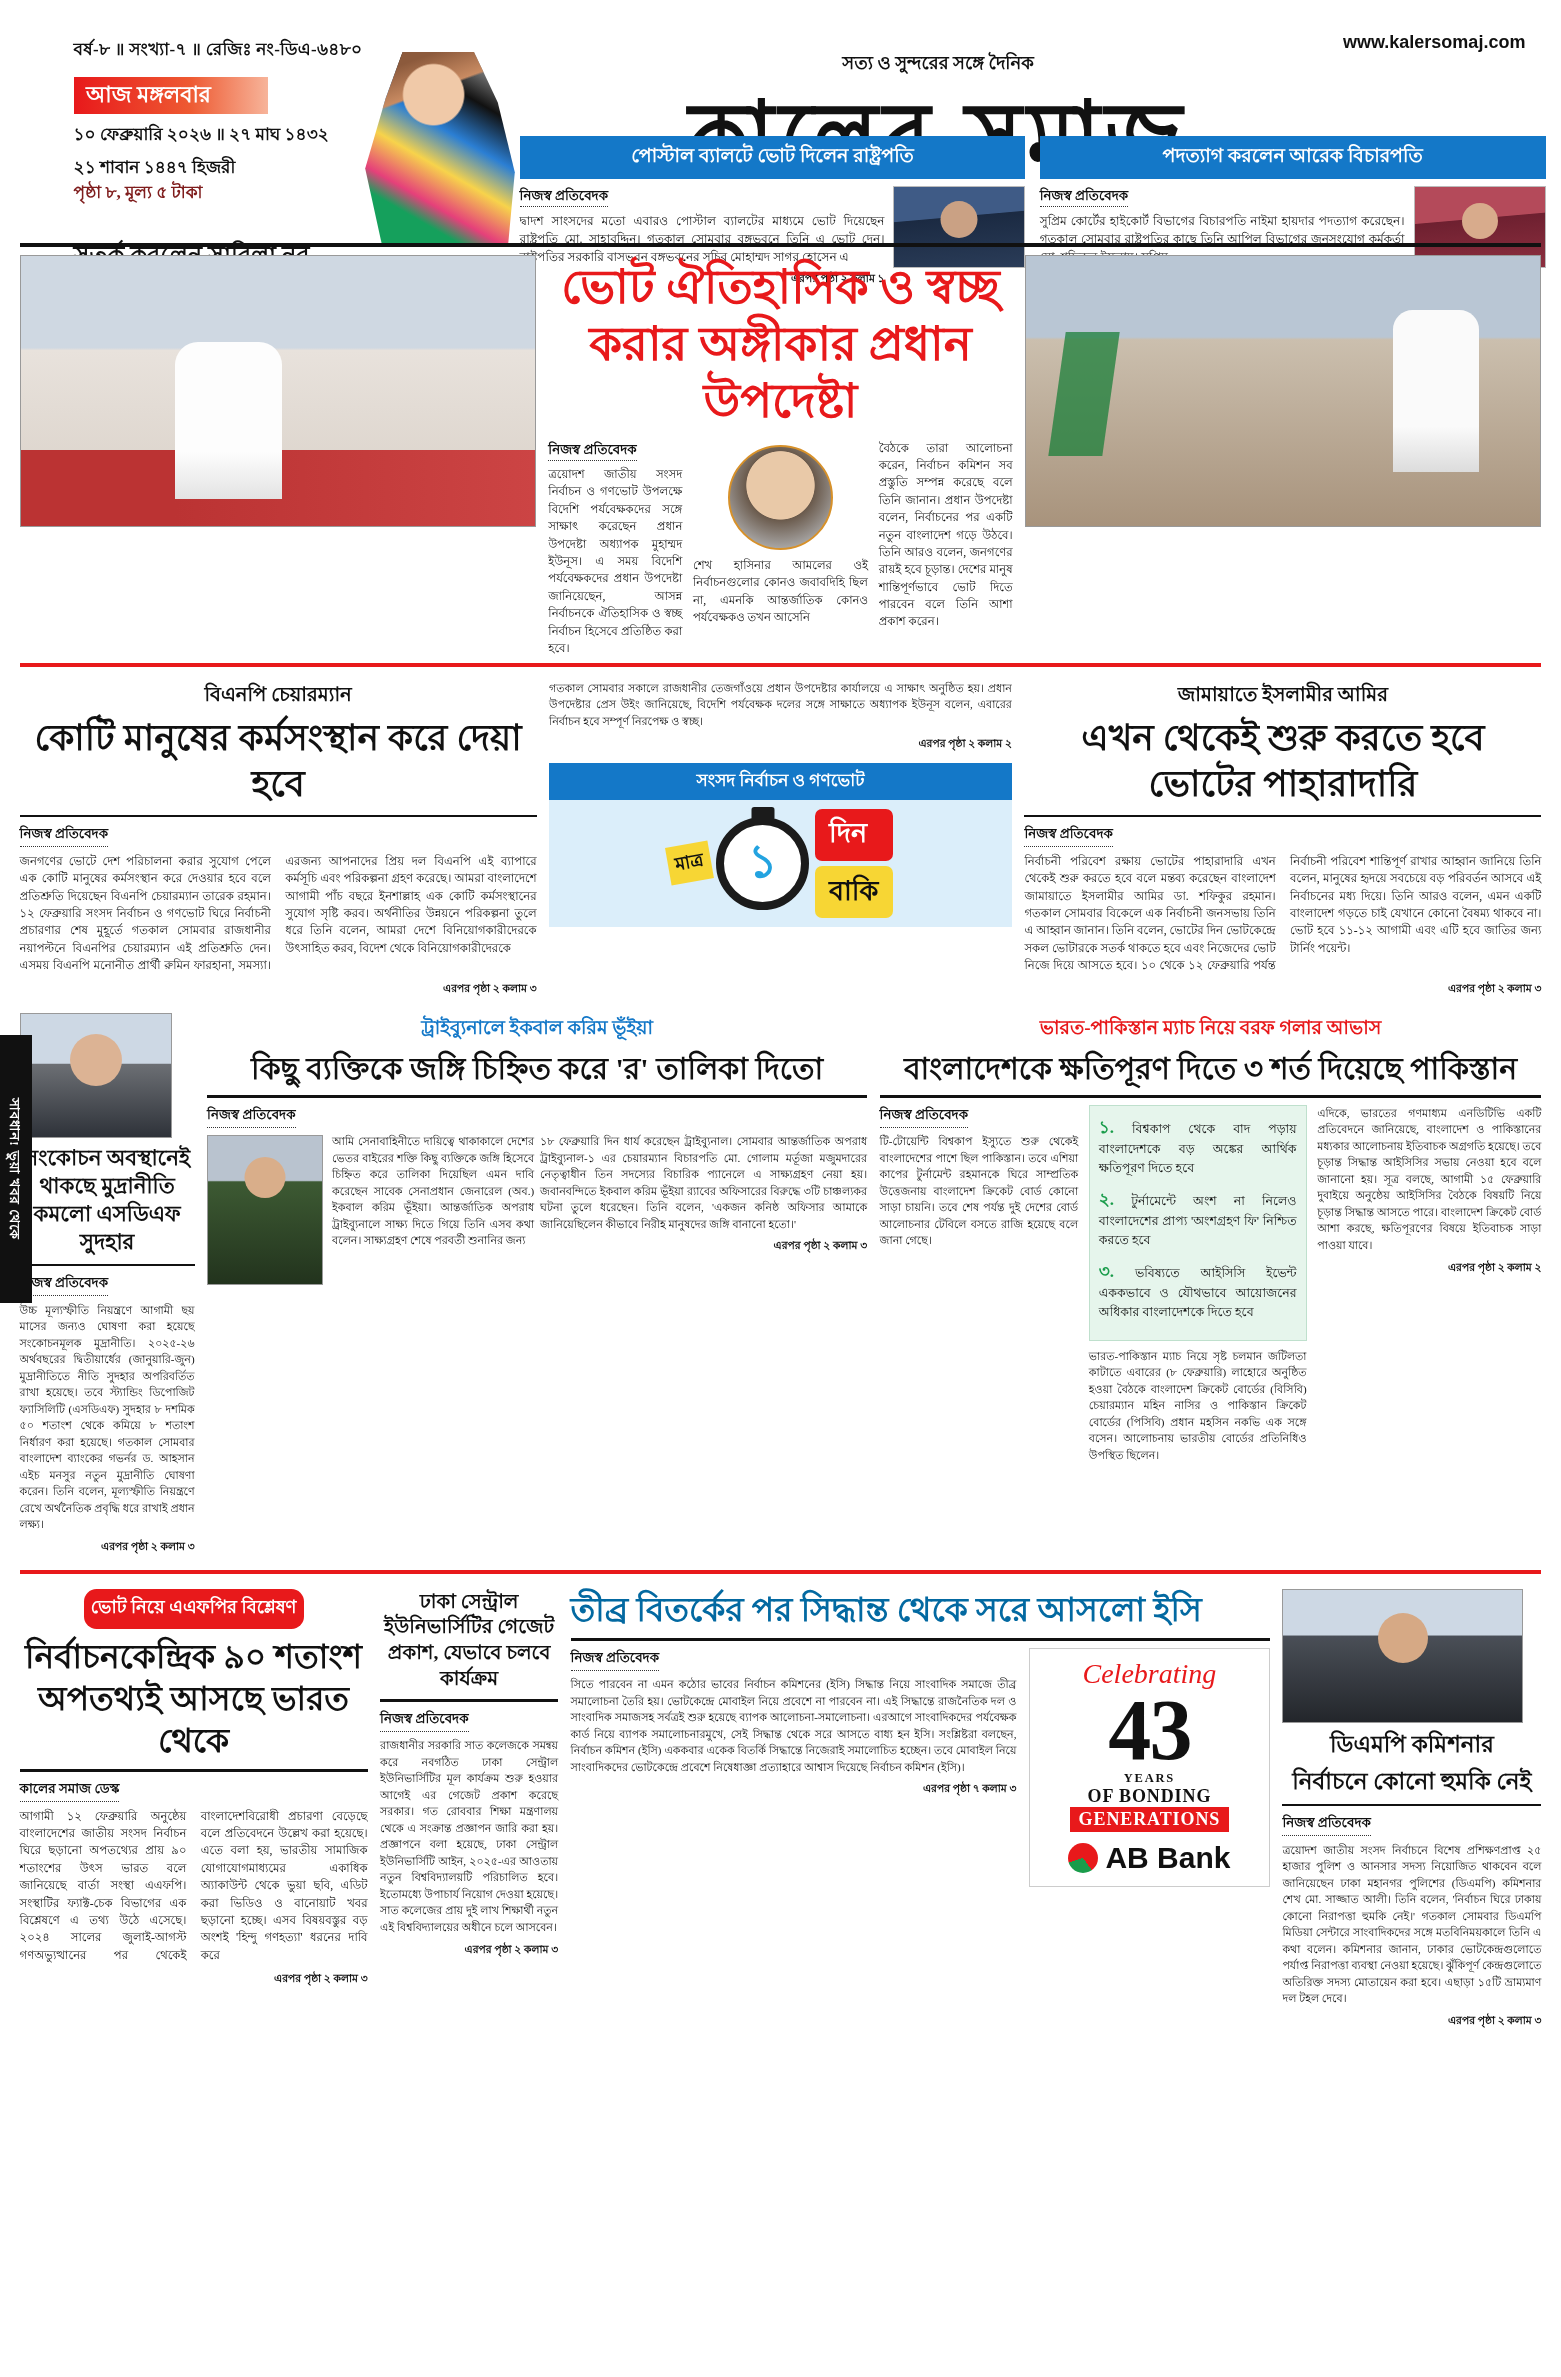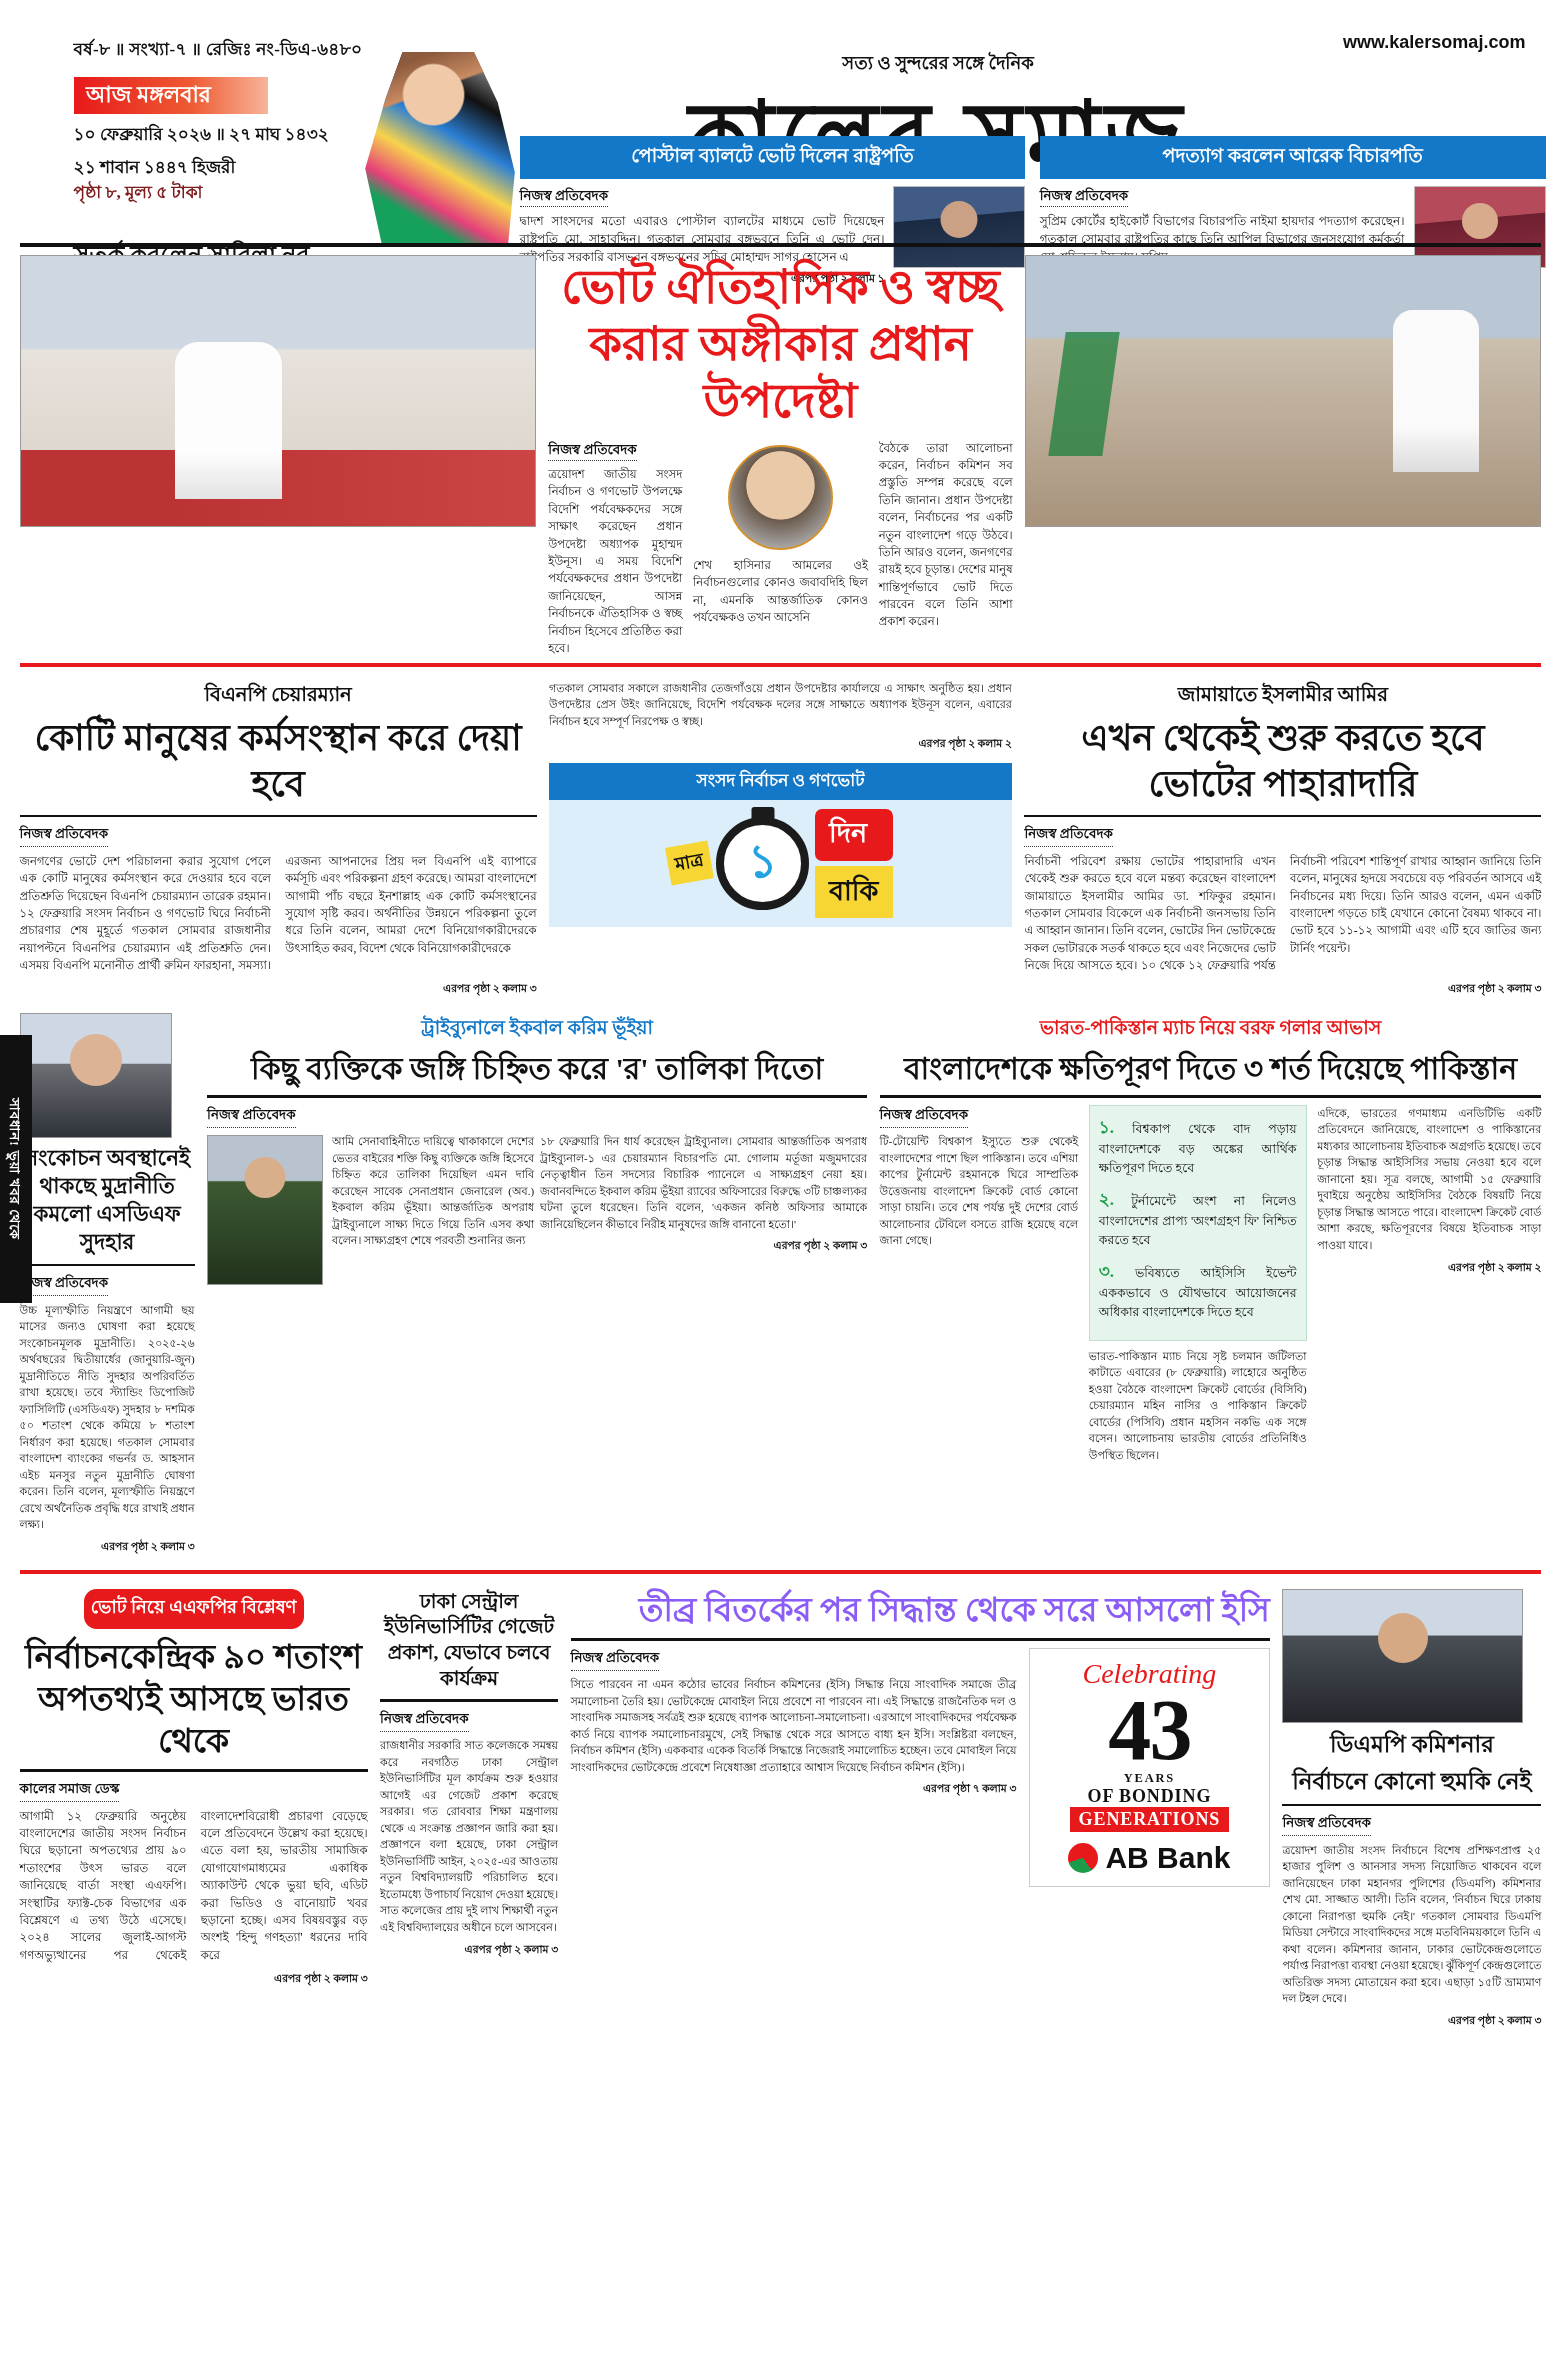--- a/index.html
+++ b/index.html
@@ -130,21 +130,21 @@
   .watch:before{ content:""; position:absolute; left:50%; top:-18px; transform:translateX(-50%);
                  width:23px; height:12.5px; background:#1b1b1b; border-radius:2.7px; }
   .watch-num { position:absolute; inset:0; display:flex; align-items:center; justify-content:center;
                font-size:46px; font-weight:bold; color:#23a3e0; }
   .tag-matro { background:#f7d634; font-size:18px; font-weight:bold; padding:3.6px 7.1px;
                transform:rotate(-10deg); }
   .cd-right { display:flex; flex-direction:column; gap:5.4px; }
   .cd-din { background:#e8191b; color:#fff; font-size:27px; font-weight:bold;
             padding:3.6px 14.3px; border-radius:7.1px; }
   .cd-baki { background:#f7d634; color:#111; font-size:27px; font-weight:bold;
-             padding:3.6px 14.3px; border-radius:1px; }
+             padding:3.6px 14.3px; border-radius:7px; }
 
   
   .row3 { display:flex; gap:12.5px; margin-top:14.3px; }
   .r3-left { width:175px; }
   .mini-photo { width:152px; height:125px; border:0.9px solid #999;
     background:linear-gradient(180deg,#cdd8e4 0 40%, #6c6f74 41%, #2e3239 100%); position:relative; }
   .mini-photo:after{ content:""; position:absolute; left:50%; top:16%; width:52px; height:52px;
     transform:translateX(-50%); border-radius:50%; background:#dcb394; }
   .r3-left-head { font-size:21.4px; font-weight:bold; text-align:center; line-height:1.3; margin-top:7.1px; }
   .r3-mid { width:660px; }
@@ -164,21 +164,21 @@
   
   .row4 { display:flex; gap:12.5px; margin-top:14.3px; }
   .r4-a { width:348px; }
   .r4-b { width:178px; }
   .r4-c { flex:1; }
   .r4-d { width:259px; }
   .pill-red { background:#e8191b; color:#fff; font-size:18px; font-weight:bold;
               text-align:center; padding:4.5px 7.1px; border-radius:12.5px; display:inline-block; }
   .r4-head { text-align:center; font-size:33px; font-weight:bold; line-height:1.28; margin-top:7.1px; color:#111; }
   .r4b-head { text-align:center; font-size:19.6px; font-weight:bold; line-height:1.32; }
-  .r4c-head { text-align:right; font-size:33px; font-weight:bold; line-height:1.28; color:#8b5cf6; }
+  .r4c-head { text-align:left; font-size:33px; font-weight:bold; line-height:1.28; color:#0369a1; }
   .dmp-photo { width:241px; height:134px; border:0.9px solid #999;
     background:linear-gradient(180deg,#cdd8e4 0 34%, #4a4f57 35%, #23262b 100%); position:relative; }
   .dmp-photo:after{ content:""; position:absolute; left:50%; top:18%; width:50px; height:50px;
     transform:translateX(-50%); border-radius:50%; background:#d6a985; }
   .dmp-head { text-align:center; font-size:23px; font-weight:bold; line-height:1.3; margin-top:7.1px; }
 
   
   .abad { border:0.9px solid #ccc; background:#fff; padding:9px 7.1px 10.7px; text-align:center; }
   .ab-celeb { color:#e8191b; font-size:28px; font-style:italic; font-family:"Liberation Serif",serif; }
   .ab-43 { font-size:86px; font-weight:bold; color:#111; line-height:.95; letter-spacing:-1.8px; }

